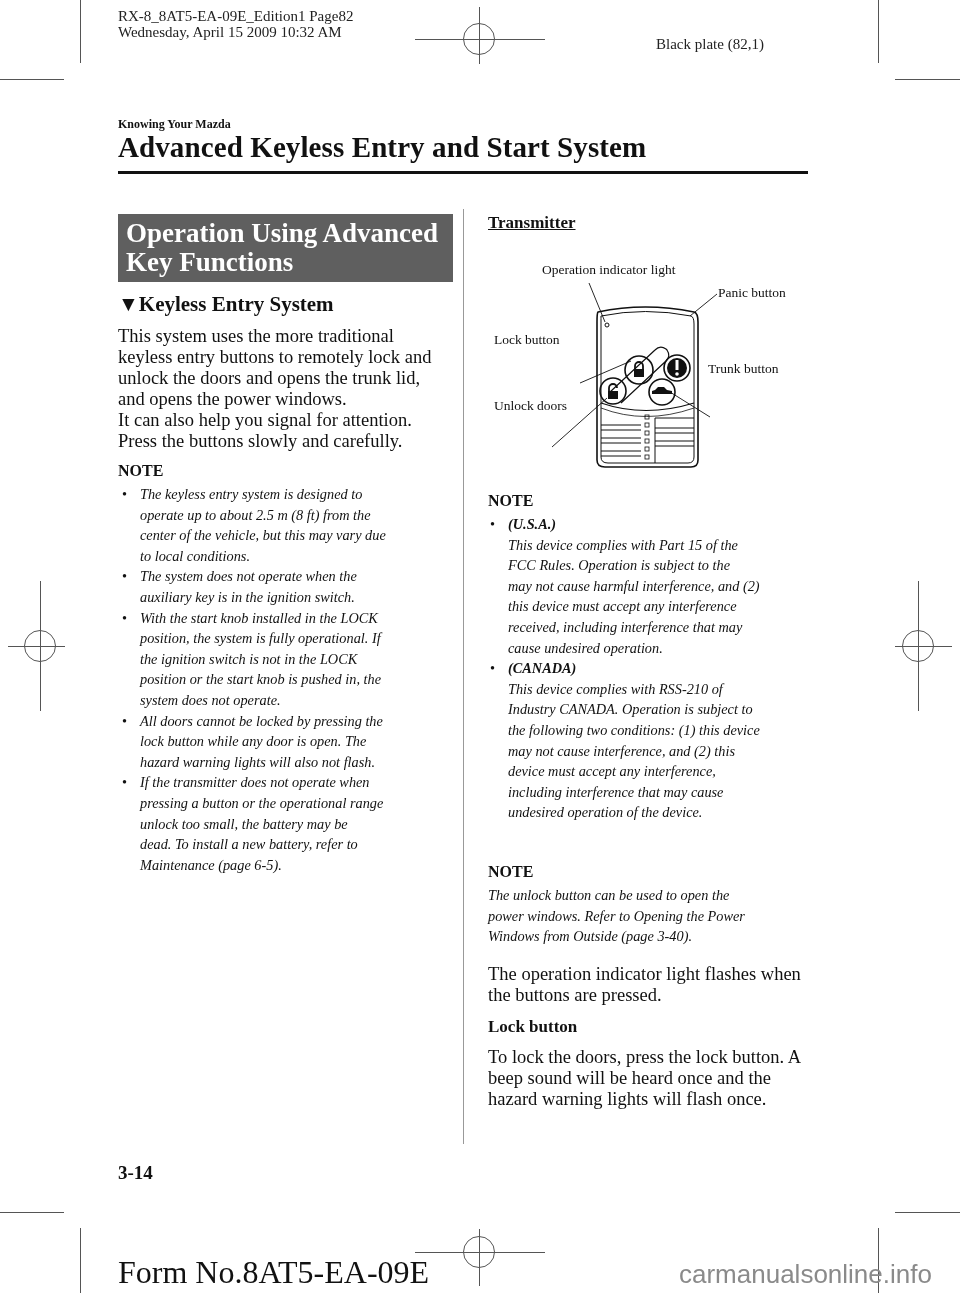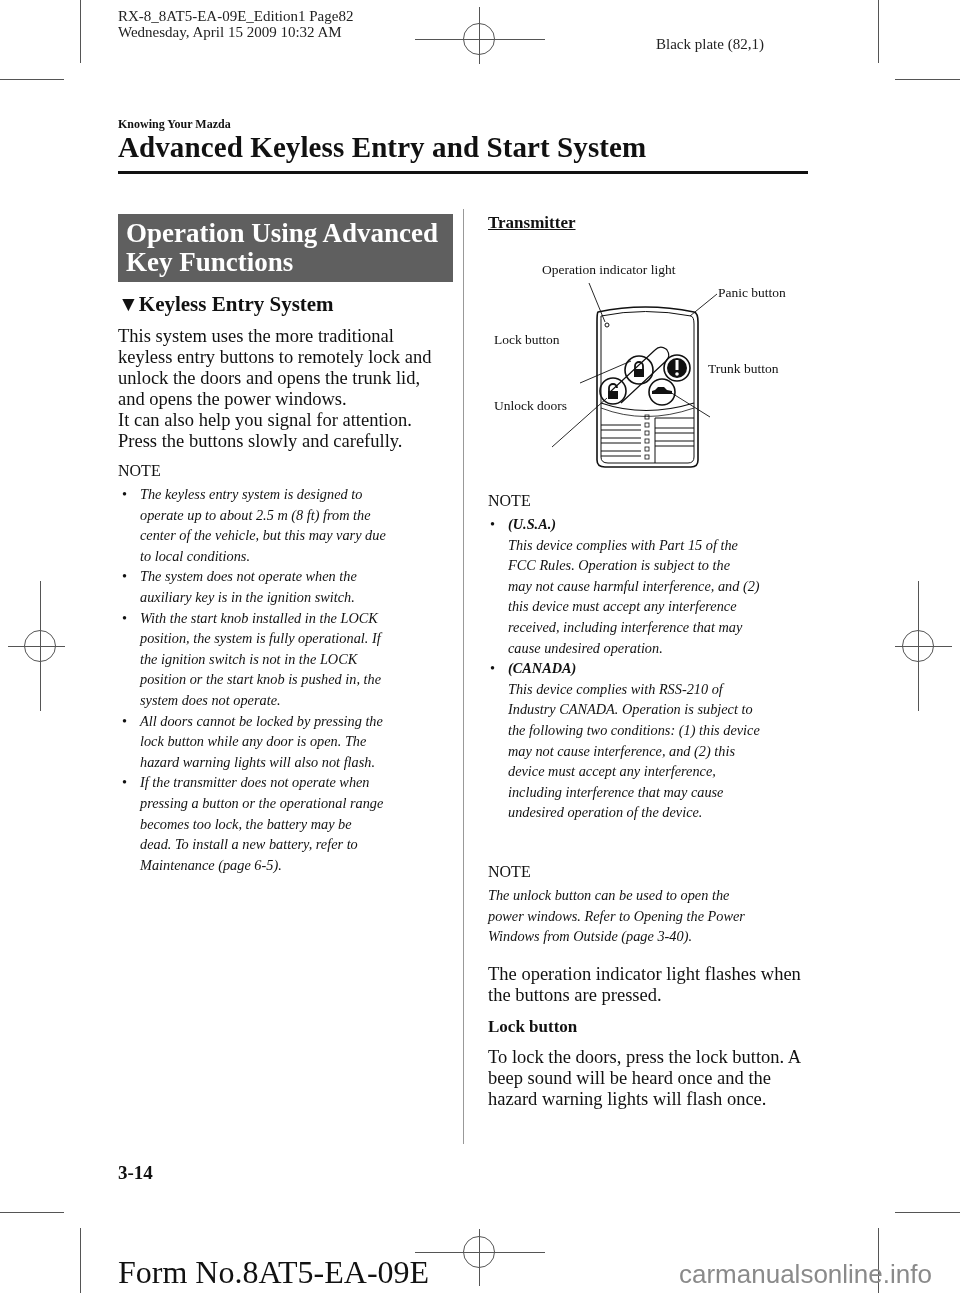--- a/index.html
+++ b/index.html
@@ -13,21 +13,21 @@
   .meta { font-size:15px; line-height:16px; color:#222; }
   .section-label { font-size:12px; font-weight:bold; }
   .page-title { font-size:29px; font-weight:bold; letter-spacing:0.1px; }
   .title-rule { position:absolute; left:118px; top:171px; width:690px; height:3px; background:#111; }
   .col-divider { position:absolute; left:463px; top:209px; width:1px; height:935px; background:#999; }
 
   .heading-box { position:absolute; left:118px; top:214px; width:335px; height:68px; background:#5f5f5f;
                  color:#fff; font-size:27px; font-weight:bold; line-height:29px; padding:5px 8px; box-sizing:border-box; }
   .subheading { font-size:21px; font-weight:bold; }
   .body-text { font-size:18.5px; line-height:21px; }
-  .note-label { font-size:16px; font-weight:normal; }
+  .note-label { font-size:16px; font-weight:bold; }
   .note-list { list-style:none; margin:0; padding:0; font-style:italic; font-size:14.3px; line-height:20.6px; }
   .note-list li { position:relative; padding-left:22px; }
   .note-list li::before { content:"\2022"; position:absolute; left:4px; top:0; font-style:normal; }
   .note-list .region { font-weight:bold; display:block; }
   .note-plain { font-style:italic; font-size:14.3px; line-height:20.6px; }
   .bold-label { font-size:17px; font-weight:bold; }
   .transmitter-title { font-size:17px; font-weight:bold; text-decoration:underline; }
   .callout { font-size:13.5px; }
   .page-num { font-size:19px; font-weight:bold; }
   .form-no { font-size:32px; }
@@ -113,21 +113,21 @@
       <div>system does not operate.</div>
   </li>
   <li>
     <div>All doors cannot be locked by pressing the</div>
       <div>lock button while any door is open. The</div>
       <div>hazard warning lights will also not flash.</div>
   </li>
   <li>
     <div>If the transmitter does not operate when</div>
       <div>pressing a button or the operational range</div>
-      <div>becomes too lock, the battery may be</div>
+      <div>unlock too small, the battery may be</div>
       <div>dead. To install a new battery, refer to</div>
       <div>Maintenance (page 6-5).</div>
   </li>
 </ul>
 
 <div class="abs transmitter-title" style="left:488px;top:213px;">Transmitter</div>
 
 <div class="abs" style="left:480px;top:250px;width:340px;height:230px;">
   <svg width="340" height="230" viewBox="0 0 340 230">
     <g fill="none" stroke="#111" stroke-width="1.6">

